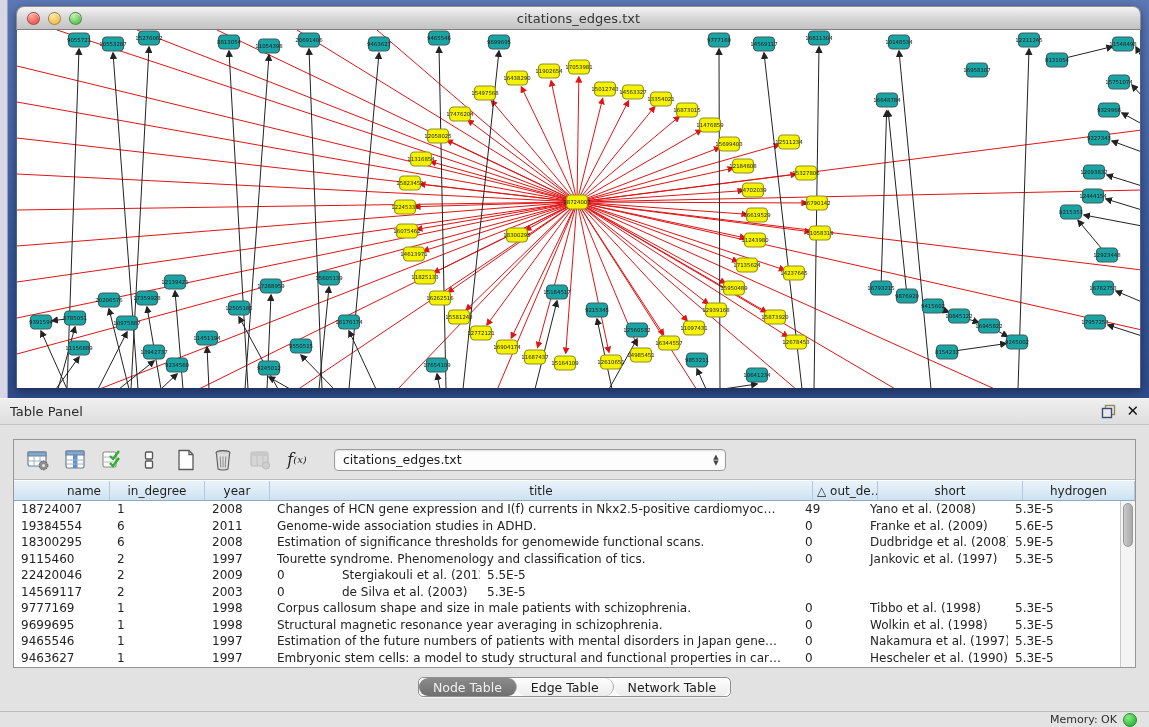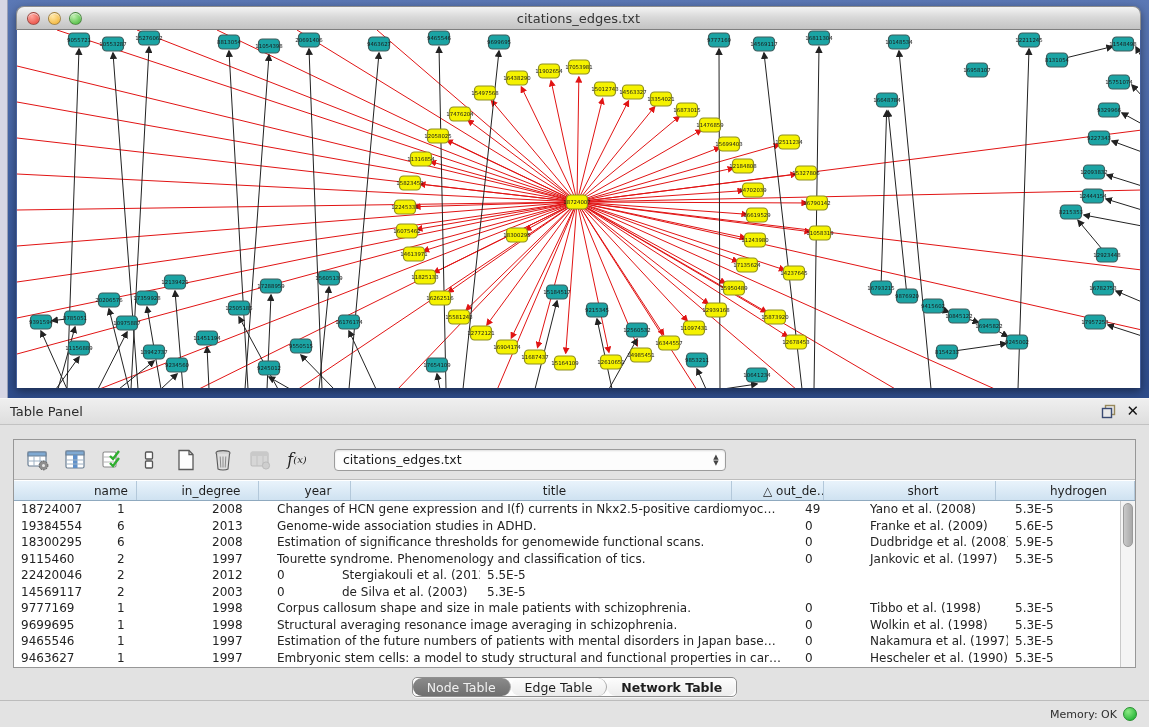--- a/index.html
+++ b/index.html
@@ -53,43 +53,43 @@
   .combo-text { flex:1; font-size:12.5px; color:#1c1c1c; padding-left:8px;
     white-space:nowrap; overflow:hidden; }
   .combo-arrows { width:18px; display:flex; flex-direction:column; align-items:center;
     line-height:6px; font-size:7px; color:#444; }
 
   .grid { position:absolute; left:0; right:0; top:41px; bottom:0; background:#fff; }
   .grid-head { display:flex; height:20px;
     background:linear-gradient(180deg,#e9f3fb,#cfe2f1);
     border-bottom:1px solid #8fa9bf; font-size:12px; color:#1e1e1e; }
   .hcell { border-right:1px solid #b3c8da; display:flex; align-items:center;
-    justify-content:center; white-space:nowrap; overflow:hidden;margin-left:27px; }
+    justify-content:center; white-space:nowrap; overflow:hidden; }
   .hcell.right { justify-content:flex-end; padding-right:8px; }
   .hcell.left  { justify-content:flex-start; padding-left:4px; }
   .col-name{width:96px}.col-in{width:95px}.col-year{width:65px}
   .col-title{flex:1}.col-out{width:65px}.col-short{width:145px}.col-page{width:112px}
   .rows { position:absolute; left:0; right:15px; top:20px; bottom:0; overflow:hidden; }
   .trow { display:flex; height:16.5px; font-size:12px; color:#232323; align-items:center; }
   .tcell { padding-left:7px; white-space:nowrap; overflow:hidden; }
   .vscroll { position:absolute; right:0; top:20px; bottom:0; width:15px;
     background:#f4f4f4; border-left:1px solid #c9c9c9; }
   .vthumb { position:absolute; left:2px; right:2px; top:2px; height:44px;
     border-radius:6px; background:linear-gradient(90deg,#c9c9c9,#a9a9a9); border:1px solid #9a9a9a; }
 
   .tabs-wrap { position:absolute; left:0; right:0; bottom:28px; height:24px;
     display:flex; justify-content:center; align-items:center; }
   .seg { display:flex; border:1px solid #8f8f8f; border-radius:5px; overflow:hidden;
     height:20px; background:#fdfdfd; box-shadow:0 1px 0 rgba(255,255,255,.7); }
   .seg-btn { font-size:12.5px; color:#1d1d1d; padding:0 14px; display:flex;
     align-items:center; border-right:1px solid #a8a8a8; background:linear-gradient(180deg,#fdfdfd,#ececec);border-radius:9px; }
-  .seg-btn:last-child { border-right:none;font-weight:bold; }
+  .seg-btn:last-child { border-right:none; }
   .seg-btn.active { background:linear-gradient(180deg,#8b8b8b,#6f6f6f); color:#f1f1f1; }
 
-  .statusbar { position:absolute; left:0; right:0; bottom:0; height:27px;
+  .statusbar { position:absolute; left:0; right:0; bottom:0; height:16px;
     border-top:1px solid #bcbcbc; background:#e3e3e3;
     display:flex; align-items:center; justify-content:flex-end; padding-right:12px; gap:6px; }
   .mem-label { font-size:11px; color:#2e2e2e; }
   .mem-dot { width:14px; height:14px; border-radius:50%;
     background:radial-gradient(circle at 35% 30%,#8bea83,#2eb93e 75%);
     border:1px solid #27902f; }
 </style>
 </head>
 <body>
 
@@ -753,21 +753,21 @@
             <div class="tcell col-in">1</div>
             <div class="tcell col-year">2008</div>
             <div class="tcell col-title">Changes of HCN gene expression and I(f) currents in Nkx2.5-positive cardiomyoc…</div>
             <div class="tcell col-out">49</div>
             <div class="tcell col-short">Yano et al. (2008)</div>
             <div class="tcell col-page">5.3E-5</div>
           </div>
           <div class="trow">
             <div class="tcell col-name">19384554</div>
             <div class="tcell col-in">6</div>
-            <div class="tcell col-year">2013</div>
+            <div class="tcell col-year">2011</div>
             <div class="tcell col-title">Genome-wide association studies in ADHD.</div>
             <div class="tcell col-out">0</div>
             <div class="tcell col-short">Franke et al. (2009)</div>
             <div class="tcell col-page">5.6E-5</div>
           </div>
           <div class="trow">
             <div class="tcell col-name">18300295</div>
             <div class="tcell col-in">6</div>
             <div class="tcell col-year">2008</div>
             <div class="tcell col-title">Estimation of significance thresholds for genomewide functional scans.</div>
@@ -780,21 +780,21 @@
             <div class="tcell col-in">2</div>
             <div class="tcell col-year">1997</div>
             <div class="tcell col-title">Tourette syndrome. Phenomenology and classification of tics.</div>
             <div class="tcell col-out">0</div>
             <div class="tcell col-short">Jankovic et al. (1997)</div>
             <div class="tcell col-page">5.3E-5</div>
           </div>
           <div class="trow">
             <div class="tcell col-name">22420046</div>
             <div class="tcell col-in">2</div>
-            <div class="tcell col-year">2012</div>
+            <div class="tcell col-year">2009</div>
             <div class="tcell col-out">0</div>
             <div class="tcell col-short">Stergiakouli et al. (2012)</div>
             <div class="tcell col-page">5.5E-5</div>
           </div>
           <div class="trow">
             <div class="tcell col-name">14569117</div>
             <div class="tcell col-in">2</div>
             <div class="tcell col-year">2003</div>
             <div class="tcell col-out">0</div>
             <div class="tcell col-short">de Silva et al. (2003)</div>
@@ -806,30 +806,30 @@
             <div class="tcell col-year">1998</div>
             <div class="tcell col-title">Corpus callosum shape and size in male patients with schizophrenia.</div>
             <div class="tcell col-out">0</div>
             <div class="tcell col-short">Tibbo et al. (1998)</div>
             <div class="tcell col-page">5.3E-5</div>
           </div>
           <div class="trow">
             <div class="tcell col-name">9699695</div>
             <div class="tcell col-in">1</div>
             <div class="tcell col-year">1998</div>
-            <div class="tcell col-title">Structural averaging resonance image averaging in schizophrenia.</div>
+            <div class="tcell col-title">Structural magnetic resonance year averaging in schizophrenia.</div>
             <div class="tcell col-out">0</div>
             <div class="tcell col-short">Wolkin et al. (1998)</div>
             <div class="tcell col-page">5.3E-5</div>
           </div>
           <div class="trow">
             <div class="tcell col-name">9465546</div>
             <div class="tcell col-in">1</div>
             <div class="tcell col-year">1997</div>
-            <div class="tcell col-title">Estimation of the future numbers of patients with mental disorders in Japan base…</div>
+            <div class="tcell col-title">Estimation of the future numbers of patients with mental disorders in Japan gene…</div>
             <div class="tcell col-out">0</div>
             <div class="tcell col-short">Nakamura et al. (1997)</div>
             <div class="tcell col-page">5.3E-5</div>
           </div>
           <div class="trow">
             <div class="tcell col-name">9463627</div>
             <div class="tcell col-in">1</div>
             <div class="tcell col-year">1997</div>
             <div class="tcell col-title">Embryonic stem cells: a model to study structural and functional properties in car…</div>
             <div class="tcell col-out">0</div>

